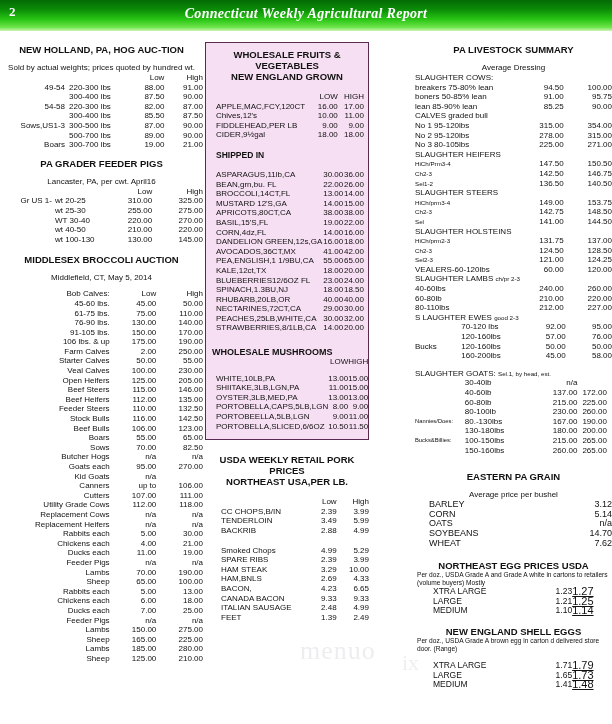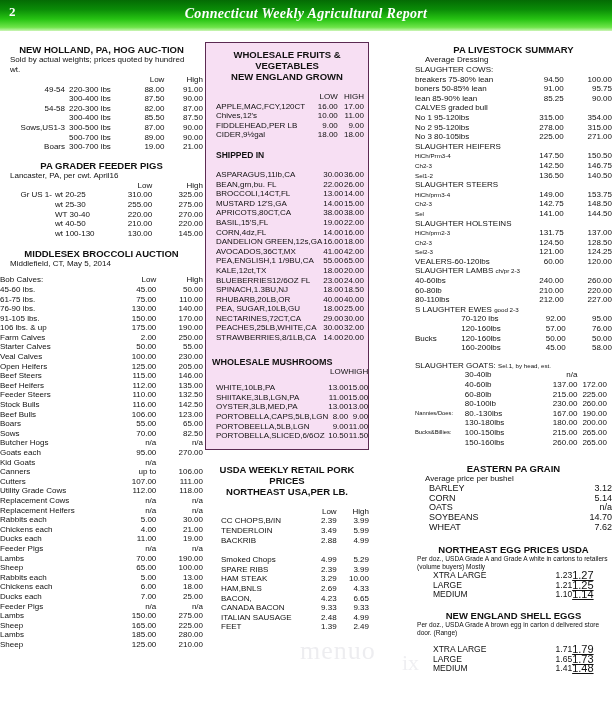--- a/index.html
+++ b/index.html
@@ -40,22 +40,23 @@
   .col-left   { left:0;   width:203px; }
   .col-mid    { left:205px; width:164px; }
   .col-right  { left:415px; width:197px; }
 
   .sect { margin-bottom:2px; }
   .sect-title {
     text-align:center; font-weight:bold; font-size:9.5px;
     line-height:11px; padding:0 4px;
   }
   .sect-sub {
-    text-align:left; font-size:8px; line-height:10px;
-    padding:0 10px;
+    text-align:center; font-size:8px; line-height:10px;
+    padding:0 4px;
+    margin-top:8px;
   }
   .spacer6 { height:6px; }
   .spacer8 { height:8px; }
   .spacer10 { height:10px; }
   .spacer14 { height:14px; }
 
   table.t { border-collapse:collapse; width:100%; font-size:8px; }
   table.t td { padding:0 0 0 0; line-height:9.6px; white-space:nowrap; vertical-align:bottom; }
   .hdr td { font-size:8px; }
   .tiny { font-size:6.2px; }
@@ -65,21 +66,21 @@
   .hog td:nth-child(2){ width:56px; text-align:left; }
   .hog td:nth-child(3){ width:38px; text-align:right; }
   .hog td:nth-child(4){ width:38px; text-align:right; }
 
   .pigs td:nth-child(1){ width:52px; text-align:right; padding-right:3px;}
   .pigs td:nth-child(2){ width:48px; text-align:left; }
   .pigs td:nth-child(3){ width:44px; text-align:right; }
   .pigs td:nth-child(4){ width:48px; text-align:right; }
 
   .mid-auc { font-size:8px; }
-  .mid-auc td:nth-child(1){ width:108px; text-align:left; padding-left:0;}
+  .mid-auc td:nth-child(1){ width:108px; text-align:right; padding-left:15px;}
   .mid-auc td:nth-child(2){ width:46px; text-align:right; }
   .mid-auc td:nth-child(3){ width:46px; text-align:right; }
 
   
   .pinkbox {
     border:1px solid #5b2a52;
     background:#f7dff3;
     padding:6px 4px 8px 4px;
   }
   .pinkbox .sect-title { font-size:9.5px; }
@@ -568,25 +569,20 @@
               <td>SPINACH,1.3BU,NJ</td>
               <td>18.00</td>
               <td>18.50</td>
             </tr>
         <tr>
               <td>RHUBARB,20LB,OR</td>
               <td>40.00</td>
               <td>40.00</td>
             </tr>
         <tr>
-              <td>PEA, SUGAR,10LB,GU</td>
-              <td>18.00</td>
-              <td>25.00</td>
-            </tr>
-        <tr>
               <td>NECTARINES,72CT,CA</td>
               <td>29.00</td>
               <td>30.00</td>
             </tr>
         <tr>
               <td>PEACHES,25LB,WHITE,CA</td>
               <td>30.00</td>
               <td>32.00</td>
             </tr>
         <tr>

